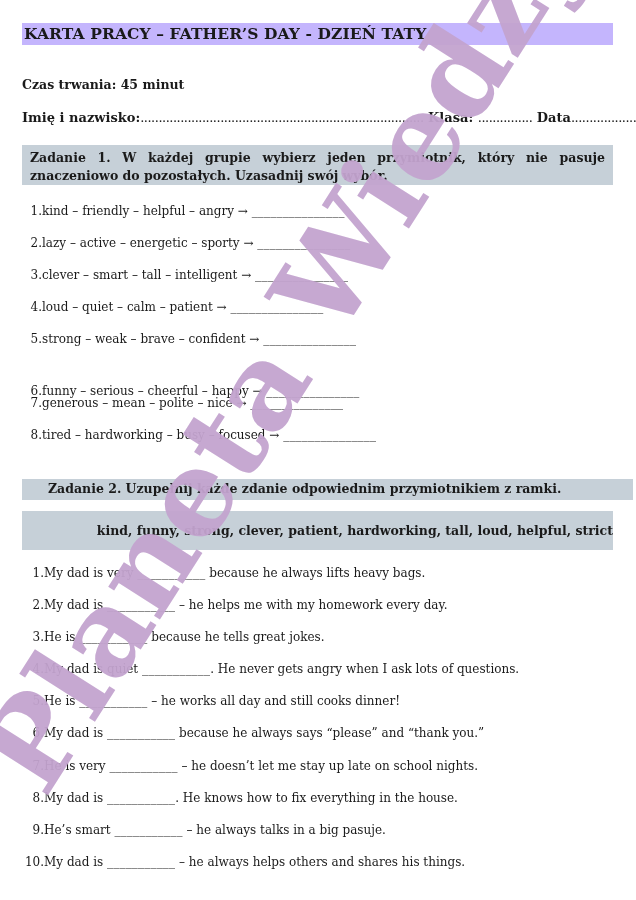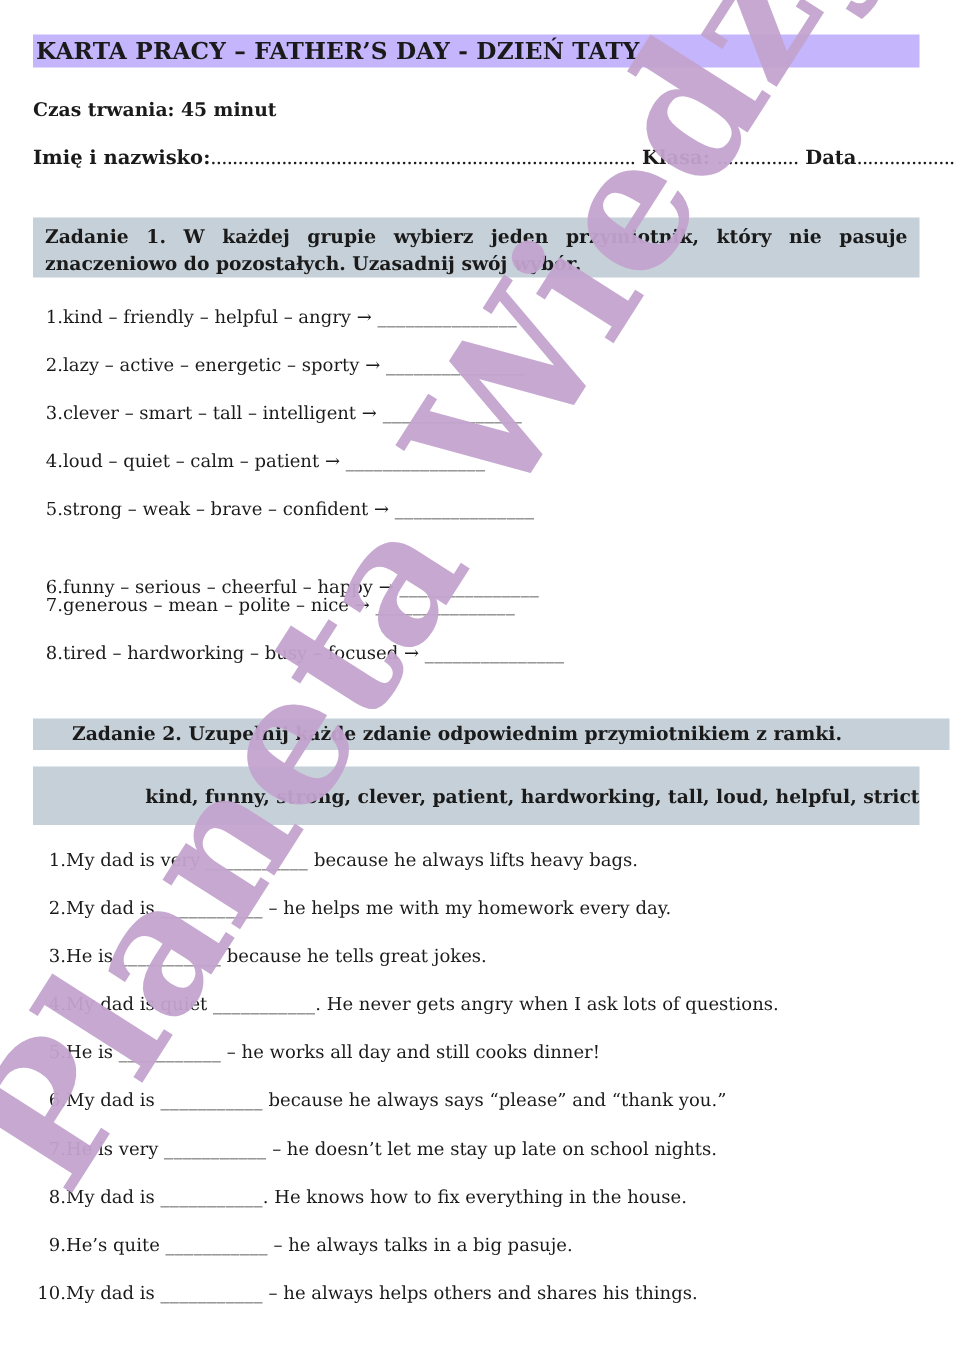--- a/index.html
+++ b/index.html
@@ -5,21 +5,21 @@
   html, body { margin: 0; padding: 0; background: #ffffff; }
   body { width: 636px; height: 900px; position: relative; overflow: hidden;
          font-family: "DejaVu Serif", "Liberation Serif", serif; color: #1a1a1a; }
   .page { position: absolute; left: 0; top: 0; width: 636px; height: 900px; }
 
   .title-bar { position: absolute; left: 22px; top: 23px; width: 591px; height: 22px;
                background: #c4b5fd; }
   .title-bar span { position: absolute; left: 2px; top: 1px; font-size: 15.5px; font-weight: bold;
                     letter-spacing: 0.1px; white-space: nowrap; }
 
-  .meta-line { position: absolute; left: 22px; font-size: 12.5px; font-weight: bold; white-space: nowrap; }
+  .meta-line { position: absolute; left: 22px; font-size: 12.5px; font-weight: bold; white-space: nowrap; margin-top: 12px; }
   .meta-duration { top: 65px; }
   .meta-fields { top: 98px; font-size: 13px; }
   .dots { font-weight: normal; letter-spacing: -0.5px; }
 
   .task-box { position: absolute; left: 22px; width: 591px; background: #c6d0d8; }
   .task1 { top: 145px; height: 40px; }
   .task1 p { margin: 0; padding: 4px 8px 0 8px; font-size: 12.5px; font-weight: bold;
              line-height: 18px; text-align: justify; text-align-last: left; }
   .task2 { top: 479px; height: 21px; padding-left: 20px; }
   .task2 p { margin: 0; padding: 2px 6px; font-size: 12.5px; font-weight: bold; white-space: nowrap; }
@@ -77,21 +77,21 @@
 
   <div class="ex-list ex2">
     <div class="ex-item" style="left:0;top:566px"><span class="ex-num">1.</span><span>My dad is very </span><span class="blank">___________</span><span> because he always lifts heavy bags.</span></div>
     <div class="ex-item" style="left:0;top:598px"><span class="ex-num">2.</span><span>My dad is </span><span class="blank">___________</span><span> – he helps me with my homework every day.</span></div>
     <div class="ex-item" style="left:0;top:630px"><span class="ex-num">3.</span><span>He is </span><span class="blank">___________</span><span> because he tells great jokes.</span></div>
     <div class="ex-item" style="left:0;top:662px"><span class="ex-num">4.</span><span>My dad is quiet </span><span class="blank">___________</span><span>. He never gets angry when I ask lots of questions.</span></div>
     <div class="ex-item" style="left:0;top:694px"><span class="ex-num">5.</span><span>He is </span><span class="blank">___________</span><span> – he works all day and still cooks dinner!</span></div>
     <div class="ex-item" style="left:0;top:726px"><span class="ex-num">6.</span><span>My dad is </span><span class="blank">___________</span><span> because he always says “please” and “thank you.”</span></div>
     <div class="ex-item" style="left:0;top:759px"><span class="ex-num">7.</span><span>He is very </span><span class="blank">___________</span><span> – he doesn’t let me stay up late on school nights.</span></div>
     <div class="ex-item" style="left:0;top:791px"><span class="ex-num">8.</span><span>My dad is </span><span class="blank">___________</span><span>. He knows how to fix everything in the house.</span></div>
-    <div class="ex-item" style="left:0;top:823px"><span class="ex-num">9.</span><span>He’s quite </span><span class="blank">___________</span><span> – he always talks in a big pasuje.</span></div>
+    <div class="ex-item" style="left:0;top:823px"><span class="ex-num">9.</span><span>He’s smart </span><span class="blank">___________</span><span> – he always talks in a big pasuje.</span></div>
     <div class="ex-item" style="left:0;top:855px"><span class="ex-num">10.</span><span>My dad is </span><span class="blank">___________</span><span> – he always helps others and shares his things.</span></div>
   </div>
 
   <div class="watermark">
     <svg width="636" height="900" viewBox="0 0 636 900">
       <text id="wm-text" x="0" y="0" font-family="DejaVu Serif, Liberation Serif, serif" font-weight="bold" font-size="118" fill="#c3a3cf" fill-opacity="0.95" transform="translate(45 800) rotate(-57.5)">Planeta Wiedzy</text>
     </svg>
   </div>
 
 </div>

